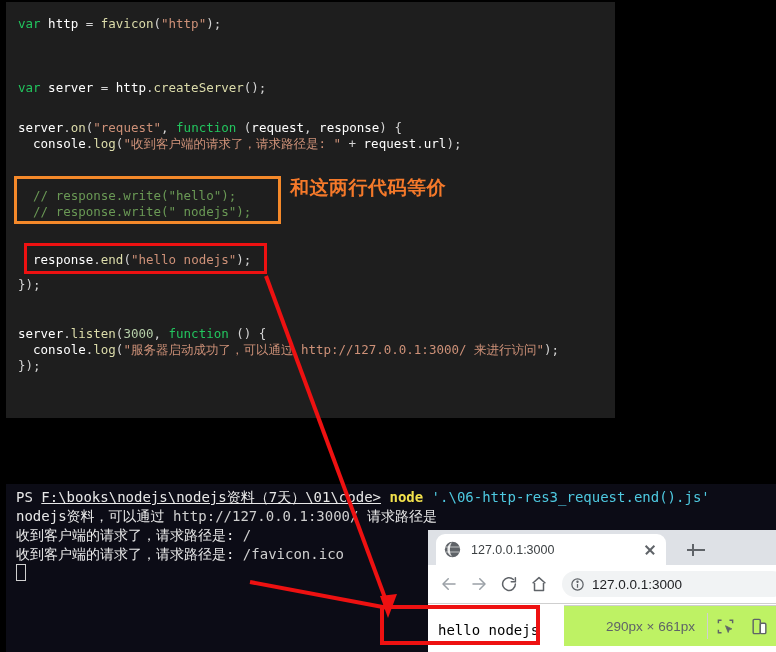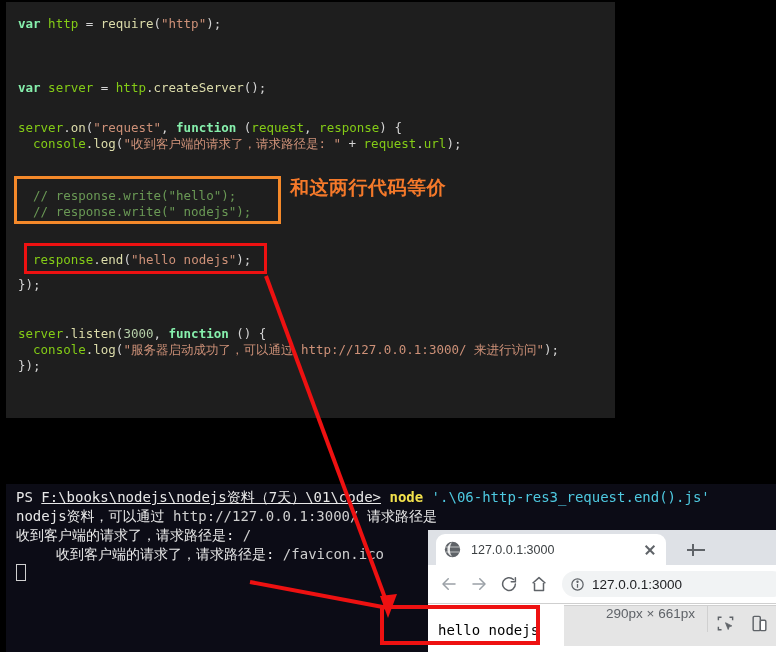--- a/index.html
+++ b/index.html
@@ -27,22 +27,22 @@
   }
   .code-line {
     position: absolute;
     left: 12px;
     white-space: pre;
     font-family: "DejaVu Sans Mono", monospace;
     font-size: 12.5px;
     line-height: 16px;
     color: #d4d4d4;
   }
-  .kw  { color: #86efac; font-weight: bold; }
-  .id  { color: #84cc16; text-align: right; }
+  .kw  { color: #22c55e; }
+  .id  { color: #ffffff; text-align: right; }
   .fn  { color: #dcdcaa; }
   .str { color: #ce9178; }
   .num { color: #b5cea8; }
   .pun { color: #d4d4d4; }
   .cmt { color: #6a9955; }
 
   
   .anno-box {
     position: absolute;
     box-sizing: border-box;
@@ -224,22 +224,23 @@
     font-size: 14px;
     color: #000000;
     white-space: pre;
   }
 
   
   #size-bar {
     position: absolute;
     left: 564px; top: 605px;
     width: 212px; height: 40px;
-    background: #e5e5e5;
-    display: flex;
+    background: #bef264;
+    display: flex;
+    align-items: center;
     z-index: 30;
     border-top: 1px solid #cfcfcf;
   }
   #size-label {
     flex: 1 1 auto;
     text-align: right;
     padding-right: 12px;
     font-size: 13.5px;
     color: #5f6368;
     font-family: "Liberation Sans", sans-serif;
@@ -256,21 +257,21 @@
     align-items: center;
     justify-content: center;
     flex: 0 0 auto;
   }
 </style>
 </head>
 <body>
 
 <div id="editor-panel">
   <div id="code-lines">
-      <div class="code-line" style="top: 14px;"><span class="kw">var </span><span class="id">http</span><span class="pun"> = </span><span class="fn">require</span><span class="pun">(</span><span class="str">"http"</span><span class="pun">);</span></div>
+      <div class="code-line" style="top: 14px;"><span class="kw">var </span><span class="id">http</span><span class="pun"> = </span><span class="fn">favicon</span><span class="pun">(</span><span class="str">"http"</span><span class="pun">);</span></div>
       <div class="code-line" style="top: 78px;"><span class="kw">var </span><span class="id">server</span><span class="pun"> = </span><span class="id">http</span><span class="pun">.</span><span class="fn">createServer</span><span class="pun">();</span></div>
       <div class="code-line" style="top: 118px;"><span class="id">server</span><span class="pun">.</span><span class="fn">on</span><span class="pun">(</span><span class="str">"request"</span><span class="pun">, </span><span class="kw">function</span><span class="pun"> (</span><span class="id">request</span><span class="pun">, </span><span class="id">response</span><span class="pun">) {</span></div>
       <div class="code-line" style="top: 134px;"><span class="pun">  </span><span class="id">console</span><span class="pun">.</span><span class="fn">log</span><span class="pun">(</span><span class="str">"收到客户端的请求了，请求路径是: "</span><span class="pun"> + </span><span class="id">request</span><span class="pun">.</span><span class="id">url</span><span class="pun">);</span></div>
       <div class="code-line" style="top: 186px;"><span class="cmt">  // response.write("hello");</span></div>
       <div class="code-line" style="top: 202px;"><span class="cmt">  // response.write(" nodejs");</span></div>
       <div class="code-line" style="top: 250px;"><span class="pun">  </span><span class="id">response</span><span class="pun">.</span><span class="fn">end</span><span class="pun">(</span><span class="str">"hello nodejs"</span><span class="pun">);</span></div>
       <div class="code-line" style="top: 275px;"><span class="pun">});</span></div>
       <div class="code-line" style="top: 324px;"><span class="id">server</span><span class="pun">.</span><span class="fn">listen</span><span class="pun">(</span><span class="num">3000</span><span class="pun">, </span><span class="kw">function</span><span class="pun"> () {</span></div>
       <div class="code-line" style="top: 340px;"><span class="pun">  </span><span class="id">console</span><span class="pun">.</span><span class="fn">log</span><span class="pun">(</span><span class="str">"服务器启动成功了，可以通过 http://127.0.0.1:3000/ 来进行访问"</span><span class="pun">);</span></div>
       <div class="code-line" style="top: 356px;"><span class="pun">});</span></div>
@@ -285,21 +286,21 @@
   <line x1="266" y1="276" x2="388" y2="606" stroke="#ee1111" stroke-width="4"></line>
   <line x1="250" y1="582" x2="388" y2="608" stroke="#ee1111" stroke-width="4"></line>
   <polygon points="388,618 380,596 397,594" fill="#ee1111"></polygon>
 </svg>
 
 <div id="terminal-panel">
   <div id="term-lines">
       <div class="term-line" style="top: 4px;"><span>PS </span><span class="term-path">F:\books\nodejs\nodejs资料（7天）\01\code&gt;</span><span> </span><span class="term-cmd">node</span><span> </span><span class="term-arg">'.\06-http-res3_request.end().js'</span></div>
       <div class="term-line" style="top: 23px;"><span>nodejs资料，可以通过 </span><span class="term-url">http://127.0.0.1:3000/</span><span> 请求路径是</span></div>
       <div class="term-line" style="top: 42px;"><span>收到客户端的请求了，请求路径是: </span><span class="term-url">/</span></div>
-      <div class="term-line" style="top: 61px; margin-left: 40px;"><span>收到客户端的请求了，请求路径是: </span><span class="term-url">/favicon.ico</span></div>
+      <div class="term-line" style="top: 61px;"><span>收到客户端的请求了，请求路径是: </span><span class="term-url">/favicon.ico</span></div>
     </div>
   <div class="term-line" id="term-cursor-line" style="top: 80px;"><span class="term-cursor"></span></div>
 </div>
 
 <div id="browser-window">
 
   <div id="browser-tabstrip">
     <div id="browser-tab">
       <svg id="tab-favicon" viewBox="0 0 20 20">
         <circle cx="10" cy="10" r="9" fill="#5f6368"></circle>

